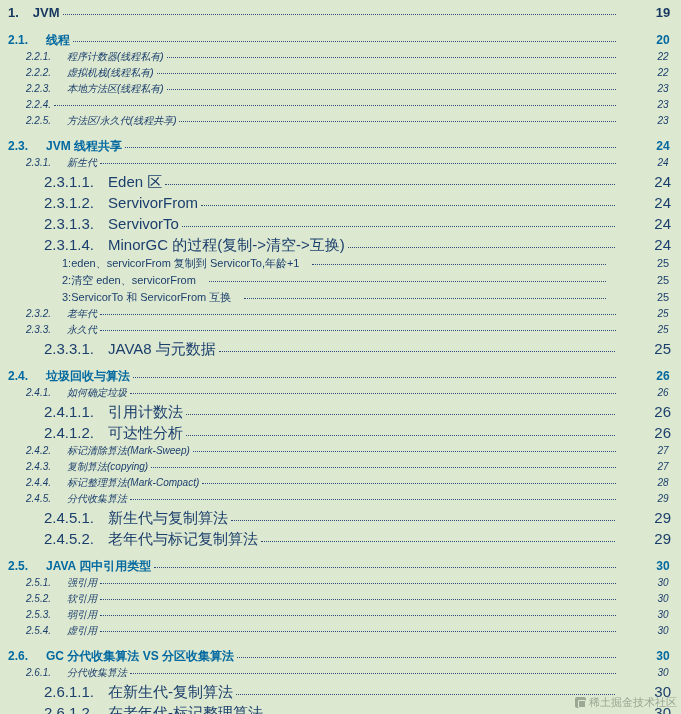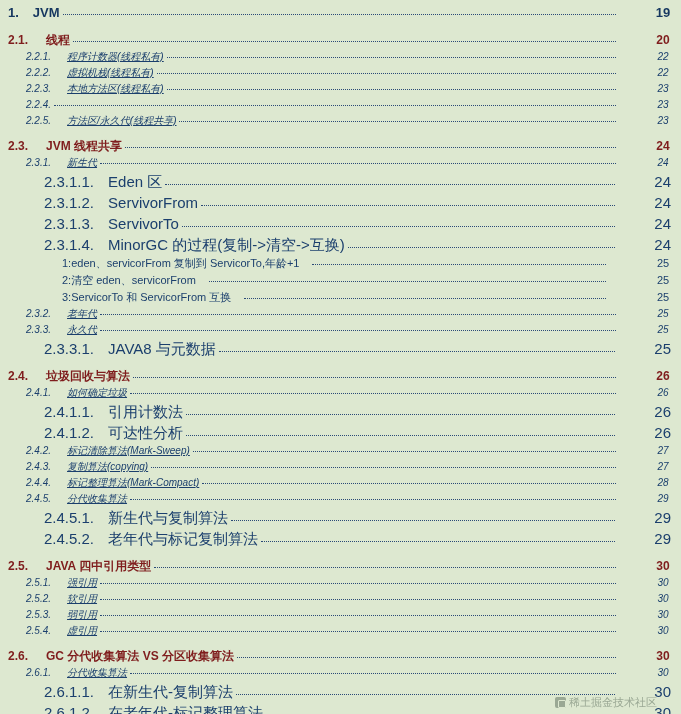--- a/index.html
+++ b/index.html
@@ -57,34 +57,34 @@
     font-weight: bold;
     color: #15365f;
     padding-left: 2px;
     margin-bottom: 7px;
   }
   .lvl1 .label { padding-left: 14px; }
 
   .lvl2 {
     font-size: 12px;
     font-weight: bold;
-    color: #7f1d1d;
+    color: #0369a1;
     padding-left: 2px;
     margin-bottom: 6px;
   }
   .lvl2 .label { padding-left: 18px; margin-top: 8px; }
 
   .lvl3 {
     font-size: 10px;
     font-style: italic;
     color: #1b3f6d;
     padding-left: 20px;
     margin-bottom: 6px;
   }
-  .lvl3 .label { padding-left: 16px; text-decoration: underline; }
+  .lvl3 .label { padding-left: 16px; }
 
   .lvl4 {
     font-size: 15px;
     color: #1b3f6d;
     padding-left: 38px;
     margin-bottom: 6px;
   }
   .lvl4 .label { padding-left: 14px; }
 
   .lvl6 {
@@ -94,21 +94,21 @@
     margin-bottom: 6px;
     gap: 10px;
   }
   .lvl6 .label { padding-left: 0; }
 
   .toc-inner {
     padding: 6px 10px 0 6px;
   }
   .watermark {
     position: absolute;
-    right: 24px;
+    right: 4px;
     bottom: 4px;
     font-size: 11px;
     color: #9aa894;
     display: flex;
     align-items: center;
     gap: 3px;
   }
   .wm-logo {
     display: inline-block;
     width: 11px;

